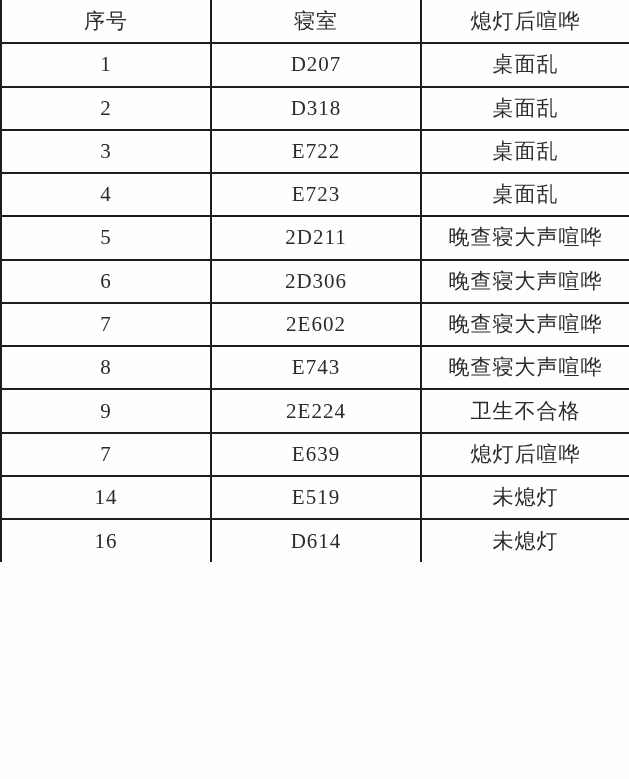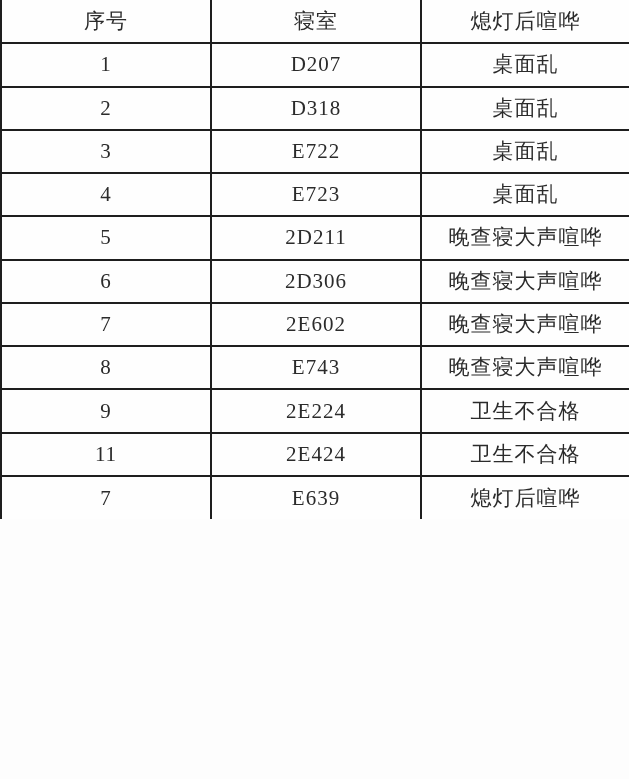--- a/index.html
+++ b/index.html
@@ -112,24 +112,29 @@
     <td>8</td>
     <td>E743</td>
     <td>晚查寝大声喧哗</td>
   </tr>
         <tr>
     <td>9</td>
     <td>2E224</td>
     <td>卫生不合格</td>
   </tr>
         <tr>
-    <td>11</td>
-    <td>2E424</td>
-    <td>卫生不合格</td>
-  </tr>
-        <tr>
     <td>7</td>
     <td>E639</td>
     <td>熄灯后喧哗</td>
+  </tr>
+        <tr>
+    <td>14</td>
+    <td>E519</td>
+    <td>未熄灯</td>
+  </tr>
+        <tr>
+    <td>16</td>
+    <td>D614</td>
+    <td>未熄灯</td>
   </tr>
       </tbody>
   </table>
 </div>
 
 </body></html>

